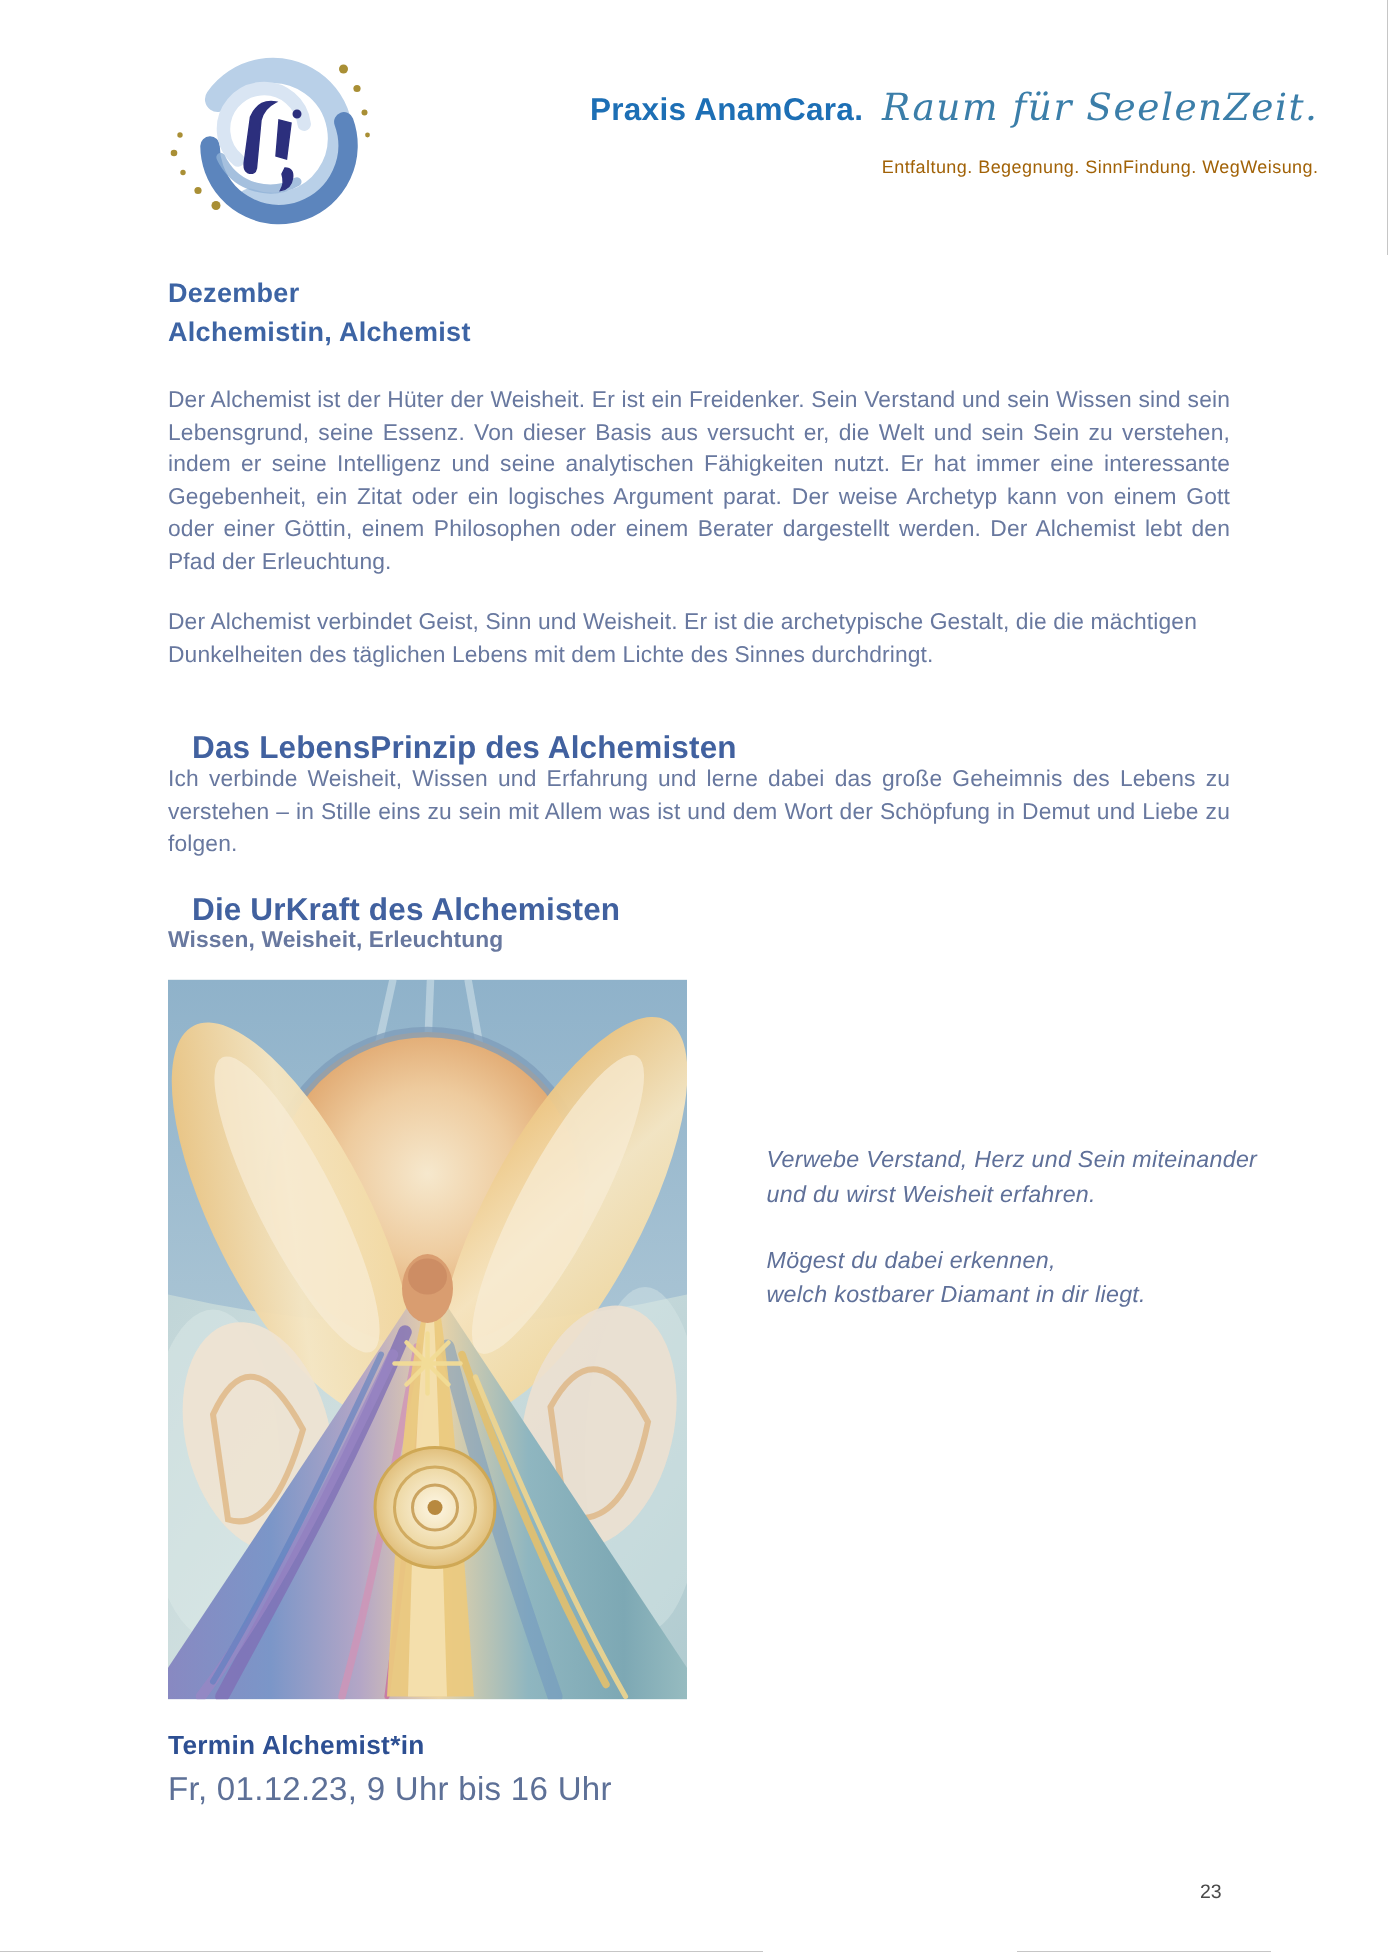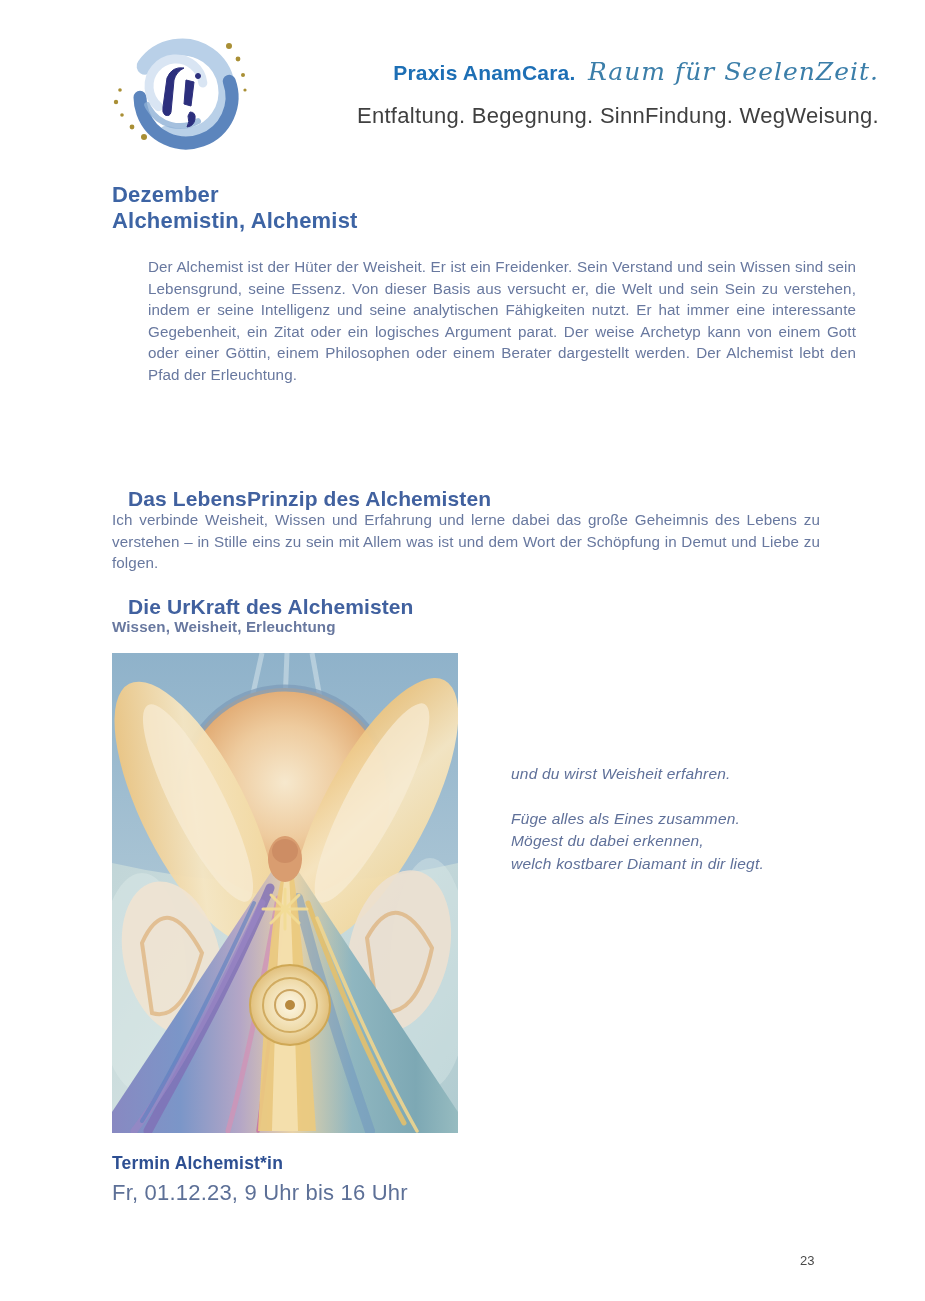--- a/index.html
+++ b/index.html
@@ -38,46 +38,46 @@
   .brand-script {
     font-family: "DejaVu Serif", serif;
     font-style: italic;
     color: #3b7ea9;
     font-size: 25px;
     letter-spacing: 1px;
     margin-left: 8px;
   }
   .tagline {
     margin-top: 8px;
-    color: #404040;
-    font-size: 22px;
+    color: #a16207;
+    font-size: 12px;
     letter-spacing: 0.3px;
   }
 
   
   .title-block {
     position: absolute;
     left: 112px; top: 182px;
     color: #3d64a4;
-    font-size: 22px;
+    font-size: 18px;
     font-weight: 600;
     line-height: 26px;
     letter-spacing: 0.2px;
   }
   .para {
     position: absolute;
     left: 112px;
     width: 708px;
     color: #68789f;
     font-size: 15.2px;
     line-height: 21.6px;
     text-align: justify;
     letter-spacing: 0.1px;
   }
-  .p1 { top: 256px; margin-left: 36px; }
+  .p1 { top: 256px; }
   .p2 { top: 404px; text-align: left; }
 
   .section-heading {
     position: absolute;
     left: 128px;
     color: #41619f;
     font-size: 21px;
     font-weight: 700;
     letter-spacing: 0.1px;
   }
@@ -175,20 +175,21 @@
     </div>
     <div class="tagline">Entfaltung. Begegnung. SinnFindung. WegWeisung.</div>
   </div>
 
   <div class="title-block">
     <div>Dezember</div>
     <div>Alchemistin, Alchemist</div>
   </div>
 
   <p class="para p1">Der Alchemist ist der Hüter der Weisheit. Er ist ein Freidenker. Sein Verstand und sein Wissen sind sein Lebensgrund, seine Essenz. Von dieser Basis aus versucht er, die Welt und sein Sein zu verstehen, indem er seine Intelligenz und seine analytischen Fähigkeiten nutzt. Er hat immer eine interessante Gegebenheit, ein Zitat oder ein logisches Argument parat. Der weise Archetyp kann von einem Gott oder einer Göttin, einem Philosophen oder einem Berater dargestellt werden. Der Alchemist lebt den Pfad der Erleuchtung.</p>
+  <p class="para p2">Der Alchemist verbindet Geist, Sinn und Weisheit. Er ist die archetypische Gestalt, die die mächtigen Dunkelheiten des täglichen Lebens mit dem Lichte des Sinnes durchdringt.</p>
 
   <div class="section-heading sec1-h">Das LebensPrinzip des Alchemisten</div>
   <p class="para sec1-b">Ich verbinde Weisheit, Wissen und Erfahrung und lerne dabei das große Geheimnis des Lebens zu verstehen – in Stille eins zu sein mit Allem was ist und dem Wort der Schöpfung in Demut und Liebe zu folgen.</p>
 
   <div class="section-heading sec2-h">Die UrKraft des Alchemisten</div>
   <p class="para sec2-b">Wissen, Weisheit, Erleuchtung</p>
 
   <div class="artwork">
     <svg viewBox="0 0 346 480" width="346" height="480">
       <defs>
@@ -283,23 +284,23 @@
       </g>
 
       <circle cx="178" cy="352" r="40" fill="url(#orbGrad)" stroke="#cfa855" stroke-width="2"></circle>
       <circle cx="178" cy="352" r="27" fill="none" stroke="#c9a050" stroke-width="2" opacity="0.8"></circle>
       <circle cx="178" cy="352" r="15" fill="none" stroke="#c09448" stroke-width="2" opacity="0.8"></circle>
       <circle cx="178" cy="352" r="5" fill="#b8893f"></circle>
     </svg>
   </div>
 
   <div class="quote">
+    <div>Verwebe Verstand, Herz und Sein miteinander</div>
     <div>und du wirst Weisheit erfahren.</div>
     <div class="stanza-gap"></div>
-    <div>Füge alles als Eines zusammen.</div>
     <div>Mögest du dabei erkennen,</div>
     <div>welch kostbarer Diamant in dir liegt.</div>
   </div>
 
   <div class="termin-heading">Termin Alchemist*in</div>
   <div class="termin-date">Fr, 01.12.23, 9 Uhr bis 16 Uhr</div>
 
   <div class="page-number">23</div>
 
 </div>

